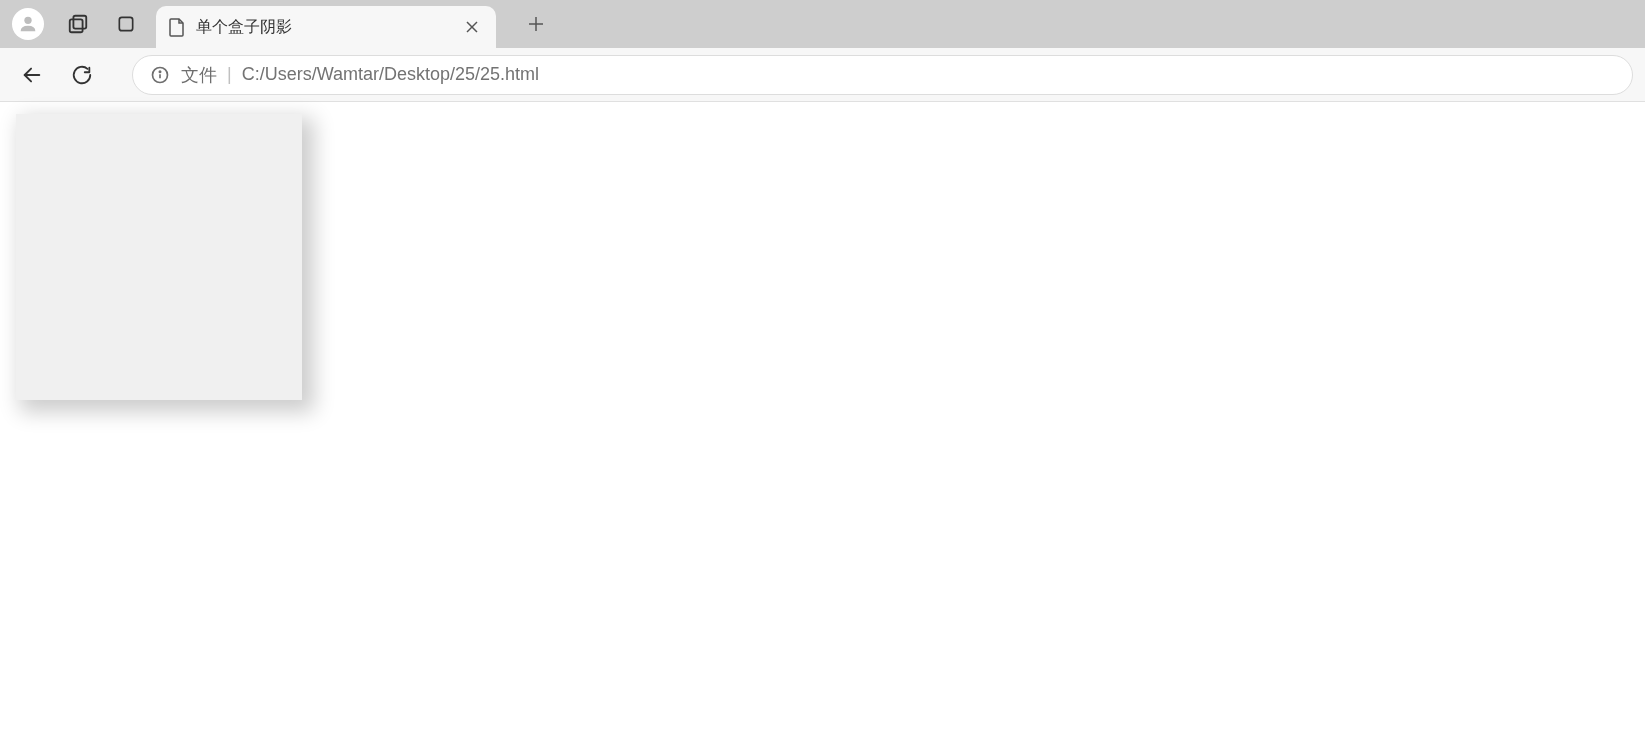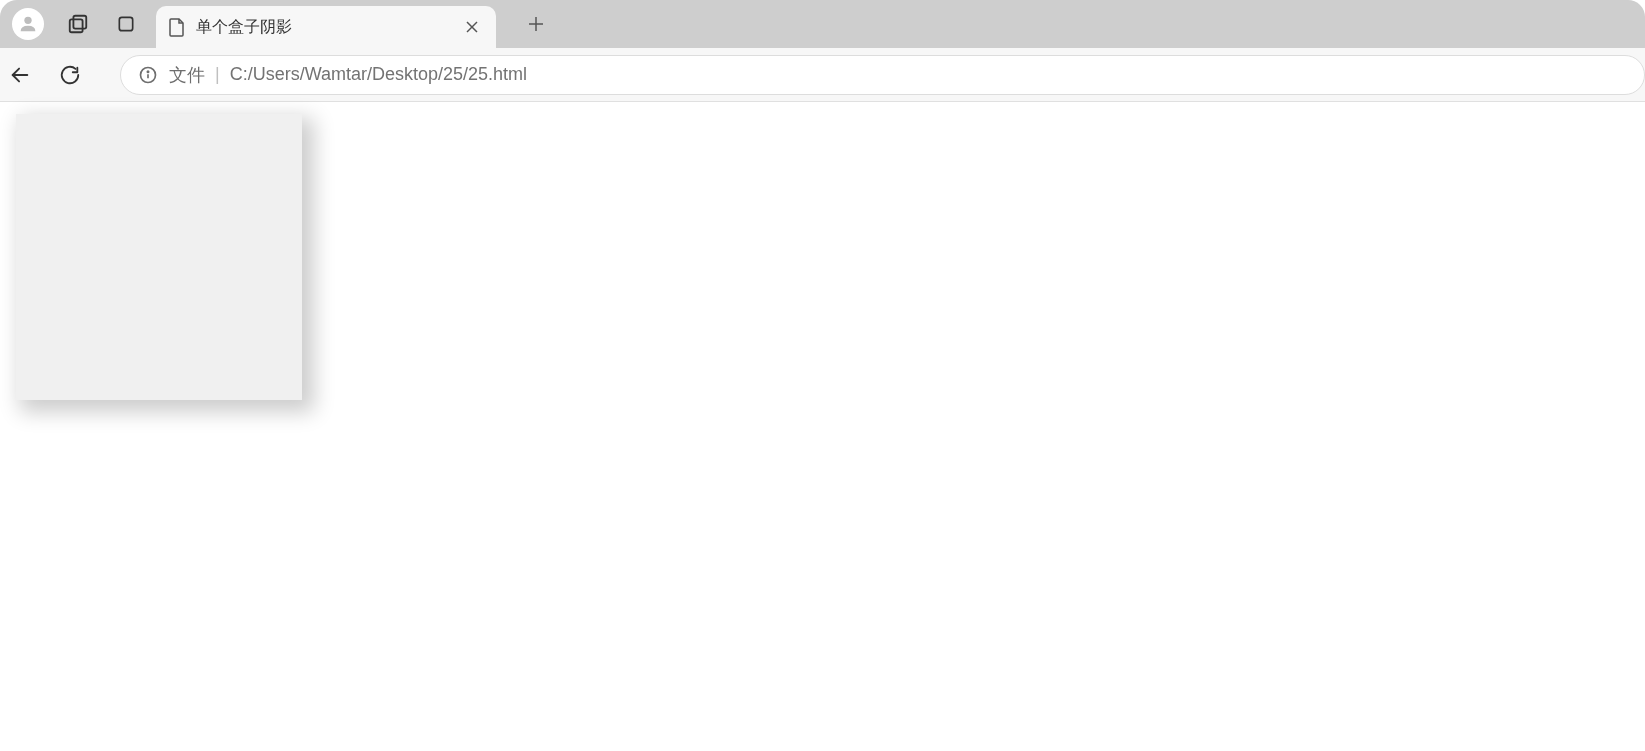--- a/index.html
+++ b/index.html
@@ -13,21 +13,20 @@
       width: 1645px;
       height: 751px;
       overflow: hidden;
       background: #ffffff;
     }
     
     
     .browser-chrome {
       width: 100%;
       background: #cecece;
-      border-radius: 17px;
     }
     
     
     .tab-strip {
       height: 48px;
       display: flex;
       align-items: center;
       padding-left: 8px;
       gap: 12px;
     }
@@ -99,21 +98,21 @@
       color: #555;
       margin-left: 12px;
     }
     
     
     .address-row {
       height: 54px;
       background: #f7f7f7;
       display: flex;
       align-items: center;
-      padding: 0 0;
+      padding: 0 12px;
       gap: 10px;
       border-bottom: 1px solid #e0e0e0;
     }
     
     .nav-btn {
       width: 40px;
       height: 40px;
       display: flex;
       align-items: center;
       justify-content: center;

